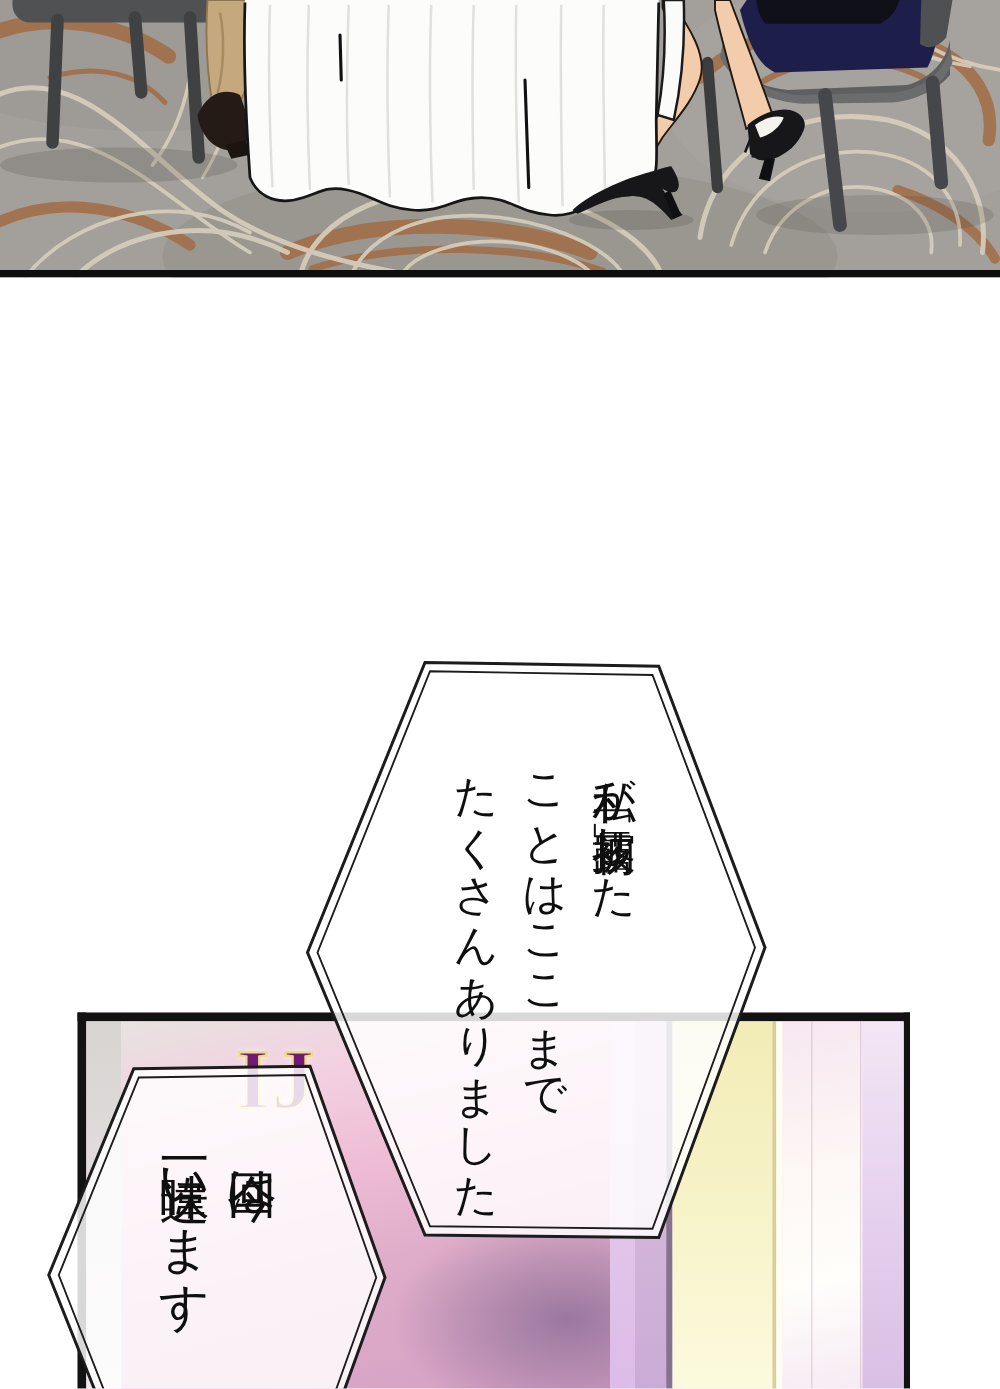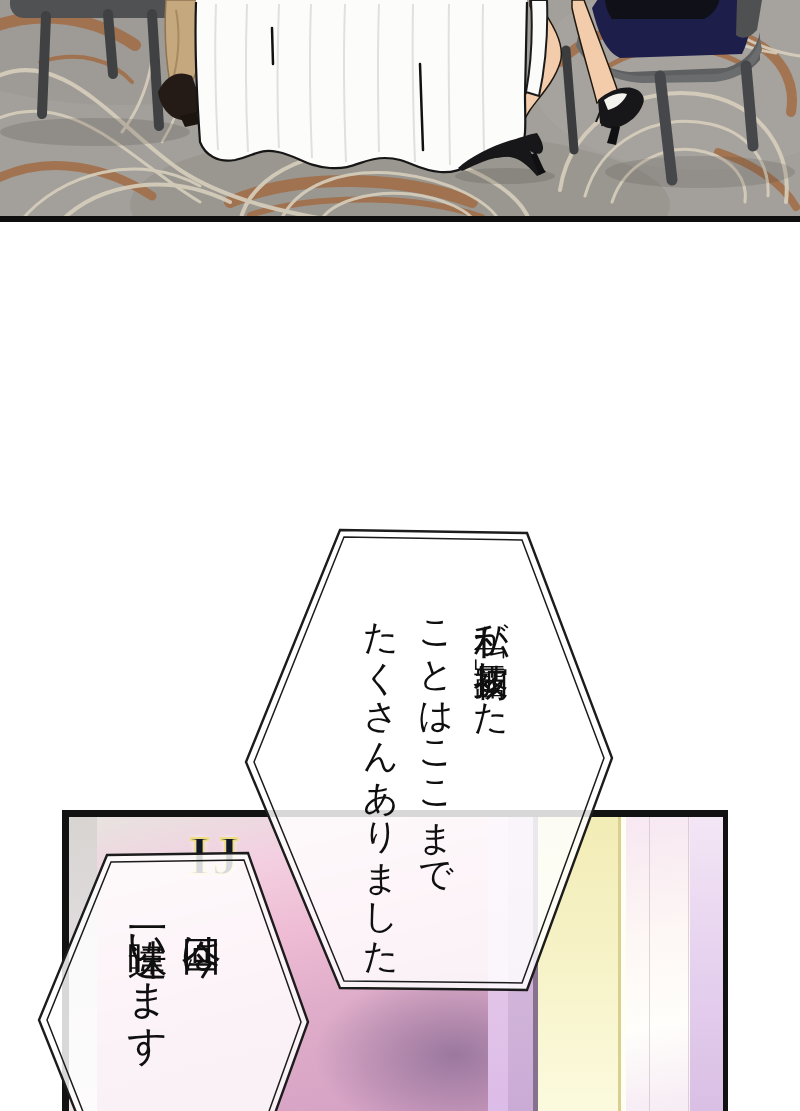--- a/index.html
+++ b/index.html
@@ -19,22 +19,22 @@
                background:radial-gradient(ellipse at 50% 55%,rgba(104,82,126,0.55) 0%,rgba(104,82,126,0.25) 40%,rgba(104,82,126,0) 68%);}
   .band-lilac1{left:419px;width:20px;background:linear-gradient(to bottom,#ecd0e8,#dcbce8);}
   .band-lilac2{left:439px;width:25px;background:linear-gradient(to bottom,#dfc2de,#c9abd6);}
   .band-darkedge{left:464px;width:5px;background:#86718f;}
   .band-yellow{left:469px;width:80px;background:linear-gradient(to bottom,#f2ecb6 0%,#f6f2c6 45%,#fcfade 100%);}
   .band-yellowedge{left:549px;width:3px;background:#d9d08f;}
   .band-yellowgap{left:552px;width:5px;background:#fffef4;}
   .band-cream{left:557px;width:64px;background:linear-gradient(170deg,#f7e7f1 0%,#fdf7f5 40%,#fffefb 70%,#f6ebf4 100%);}
   .vline{position:absolute;top:0;bottom:0;width:1px;background:rgba(190,165,185,0.45);}
   .band-lavender{left:621px;width:33px;background:linear-gradient(to bottom,#f3e6f5 0%,#e5cfee 55%,#d9bfe4 100%);}
-  .stage-letters{position:absolute;left:120px;top:12px;font-size:54px;line-height:1;
-                 font-weight:bold;letter-spacing:2px;color:#0f172a;
+  .stage-letters{position:absolute;left:120px;top:12px;font-size:68px;line-height:1;
+                 font-weight:bold;letter-spacing:2px;color:#701a75;
                  -webkit-text-stroke:2px #eedd85;text-shadow:0 0 6px rgba(255,255,255,.8);}
   
   .bubble-svg{position:absolute;z-index:5;}
   .b1{left:230px;top:515px;}
   .b2{left:25px;top:843px;}
   
   .vtext{position:absolute;z-index:6;writing-mode:vertical-rl;text-orientation:mixed;
          color:#0f0f0f;}
   .vt1{left:350px;top:597px;height:348px;width:168px;font-size:35px;line-height:55px;}
   .vt2{left:116px;top:908px;height:270px;width:112px;font-size:40px;line-height:54px;}

